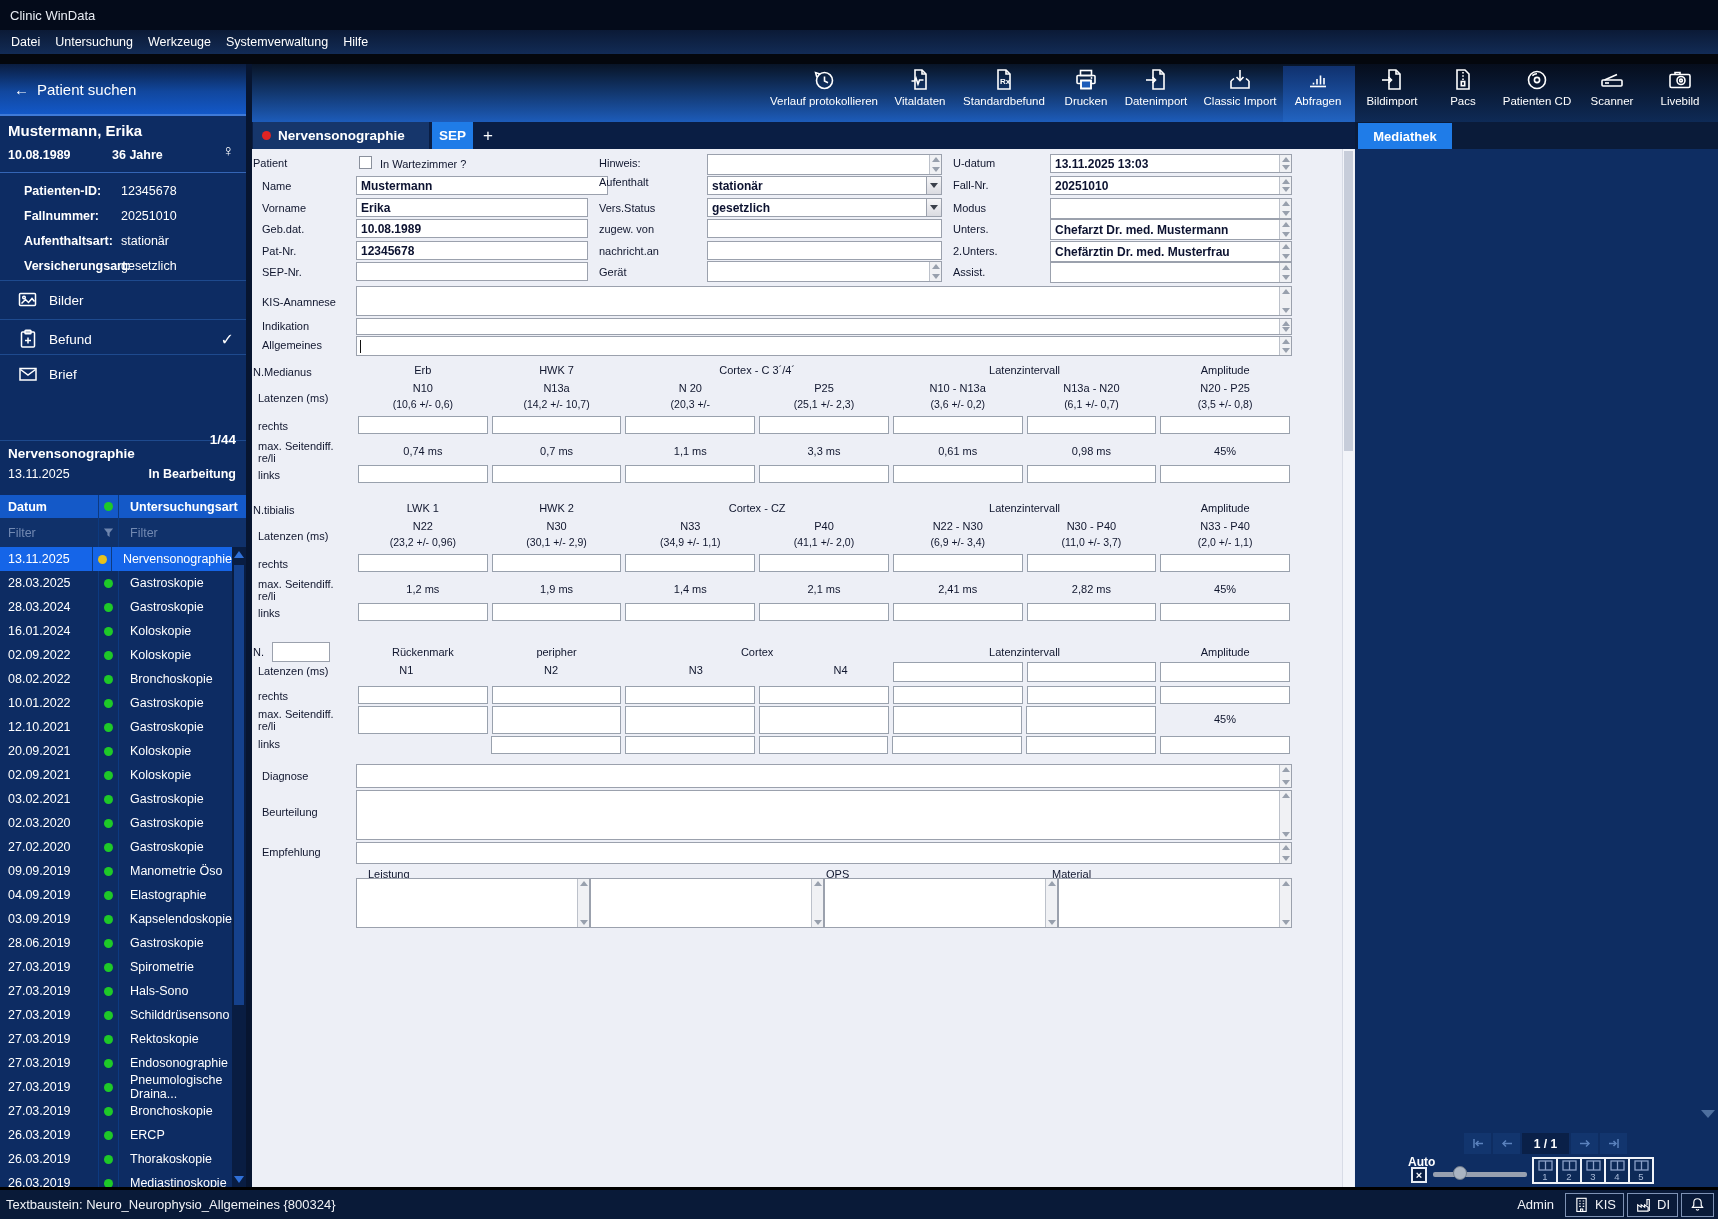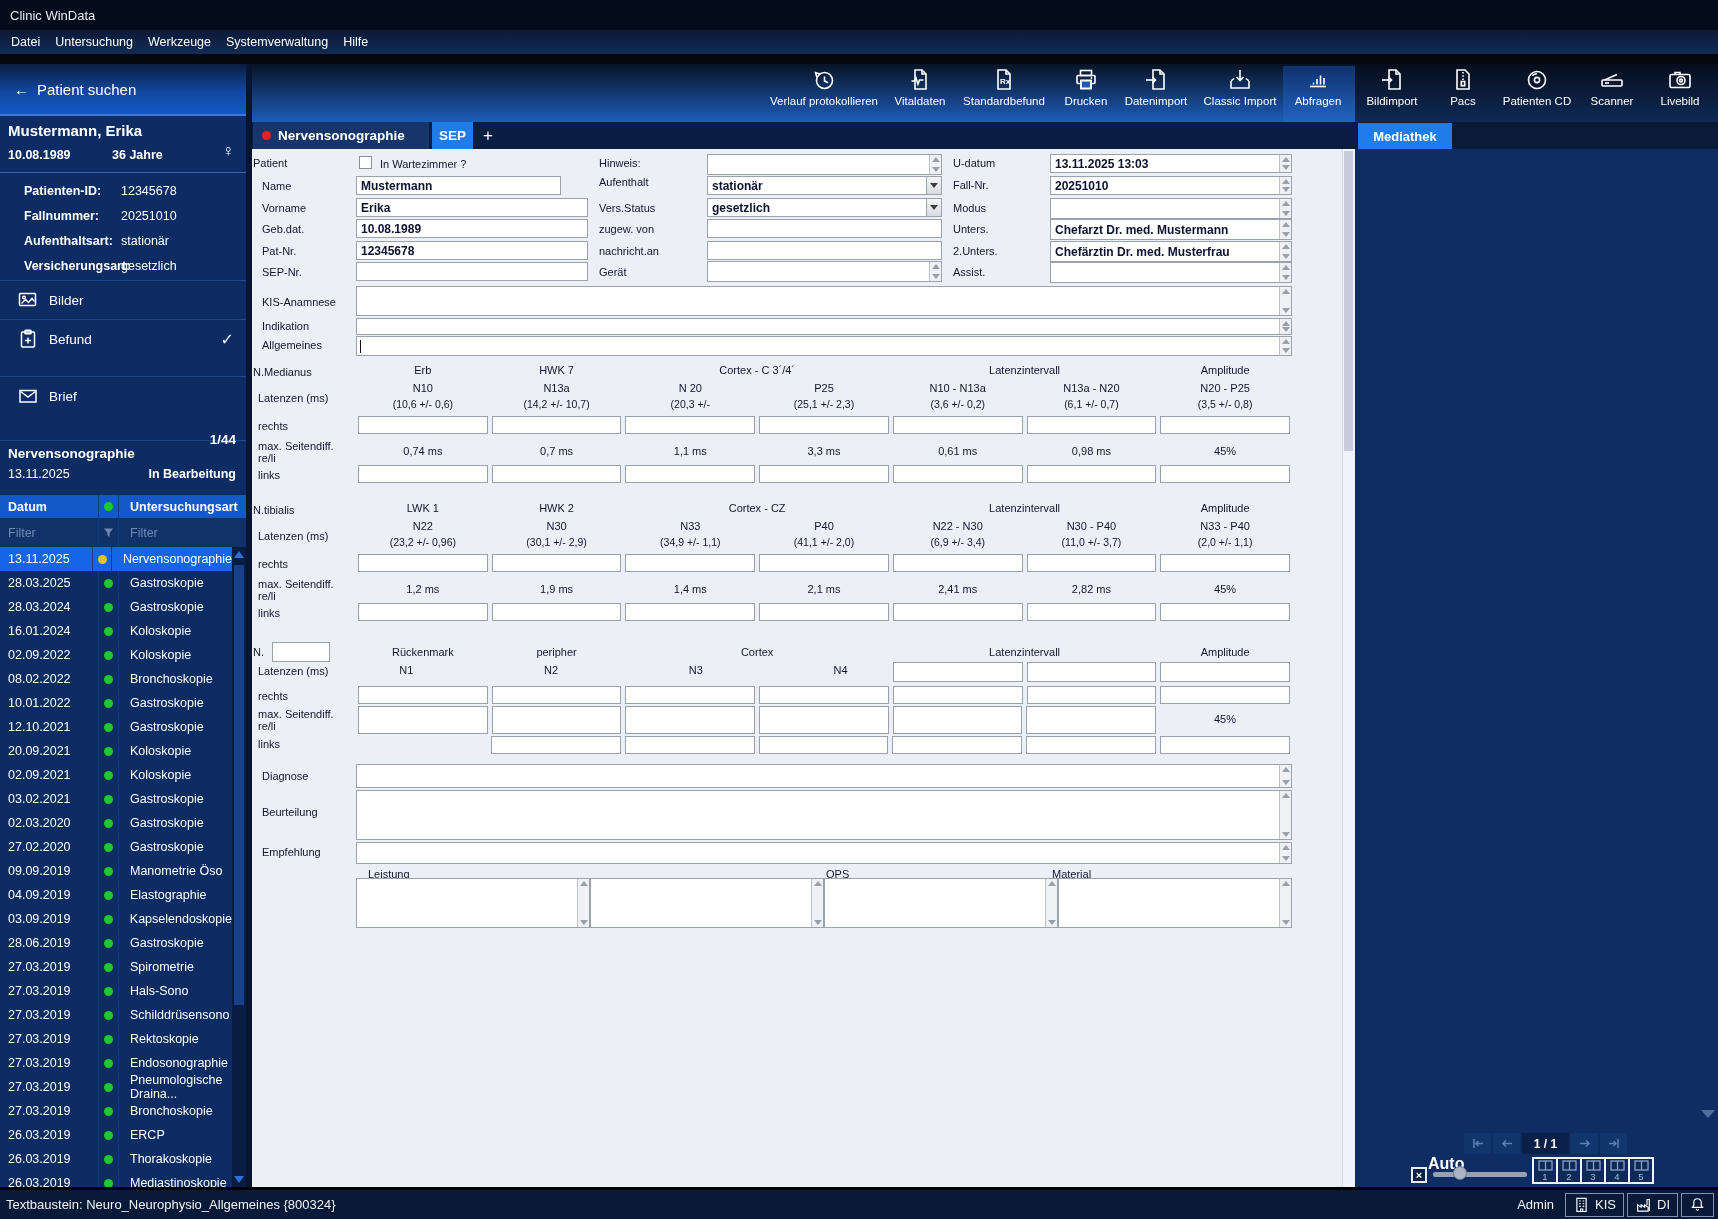--- a/index.html
+++ b/index.html
@@ -112,21 +112,21 @@
 
   
   #main-scroll{position:absolute;left:1090px;top:0;width:12px;height:1038px;background:#f2f4f9;border-left:1px solid #d8dce6;}
   #main-scroll .th{position:absolute;left:1px;top:2px;width:9px;height:300px;background:#c7cdda;}
 
   
   #panel{left:1355px;top:149px;width:363px;height:1038px;background:#0e2d62;}
   .pgbtn{position:absolute;top:984px;height:21px;background:#12356e;display:flex;align-items:center;justify-content:center;}
   .pgnum{position:absolute;top:984px;height:21px;background:#0a2048;color:#fff;font-size:12px;font-weight:bold;
          display:flex;align-items:center;justify-content:center;}
-  .auto-lbl{position:absolute;left:53px;top:1006px;font-size:16px;font-weight:bold;margin-left:20px;}
+  .auto-lbl{position:absolute;left:53px;top:1006px;font-size:12px;font-weight:bold;}
   .auto-x{position:absolute;left:56px;top:1018px;width:16px;height:16px;background:#0a1f45;border:2px solid #e8edf5;
           display:flex;align-items:center;justify-content:center;font-size:11px;font-weight:bold;color:#fff;}
   .slider-track{position:absolute;left:78px;top:1023px;width:94px;height:5px;background:#97a0b0;border-radius:2px;}
   .slider-thumb{position:absolute;left:98px;top:1017px;width:14px;height:14px;border-radius:50%;
                 background:#aab4c2;border:1px solid #6e7a8a;}
   #thumbstrip{position:absolute;left:177px;top:1008px;width:122px;height:27px;border:2px solid #f0f3f8;
               display:flex;background:#0d2a58;}
   .thumb{flex:1;border-right:2px solid #f0f3f8;display:flex;flex-direction:column;align-items:center;
          justify-content:center;font-size:9.5px;color:#a8bad8;gap:0px;}
   .thumb:last-child{border-right:none;}
@@ -325,21 +325,21 @@
       <span class="sb-check">✓</span>
     </div>
     <div class="sb-actions" style="top:216px;">
       <svg width="22" height="22" viewBox="0 0 22 22" fill="none" stroke="#fff" stroke-width="1.5">
           <rect x="2.5" y="4.5" width="16" height="12" rx="1"></rect>
           <circle cx="7" cy="8.5" r="1.3"></circle>
           <path d="M4.5 14.5l4-4 3 3 3.5-4 2.5 3"></path>
         </svg>
       <span>Bilder</span>
     </div>
-    <div class="sb-actions" style="top:312px;">
+    <div class="sb-actions" style="top:290px;">
       <svg width="22" height="22" viewBox="0 0 22 22" fill="none" stroke="#fff" stroke-width="1.5">
           <rect x="3" y="5.5" width="16" height="11.5"></rect>
           <path d="M3.5 6.5 11 12l7.5-5.5"></path>
         </svg>
       <span>Brief</span>
     </div>
     <div class="abs" style="left:0;top:376px;width:246px;height:1px;background:#1e4a8e;"></div>
 
     <div class="sum-t">Nervensonographie</div>
     <div class="sum-c">1/44</div>
@@ -588,21 +588,21 @@
   </div>
   <div class="abs" id="sb-gap"></div>
 
   <div class="abs" id="main">
 
     <div class="lbl" style="left:1px;top:8px;">Patient</div>
     <span class="cb" style="left:107px;top:7px;"></span>
     <div class="lbl" style="left:128px;top:9px;">In Wartezimmer ?</div>
 
     <div class="lbl" style="left:10px;top:31px;">Name</div>
-    <div class="fld" style="left:104px;top:27px;width:205px;height:19px;">
+    <div class="fld" style="left:104px;top:27px;width:252px;height:19px;">
         <span class="ph">Mustermann</span>
       </div>
     <div class="lbl" style="left:10px;top:53px;">Vorname</div>
     <div class="fld" style="left:104px;top:49px;width:232px;height:19px;">
         <span class="ph">Erika</span>
       </div>
     <div class="lbl" style="left:10px;top:74px;">Geb.dat.</div>
     <div class="fld" style="left:104px;top:70px;width:232px;height:19px;">
         <span class="ph">10.08.1989</span>
       </div>

